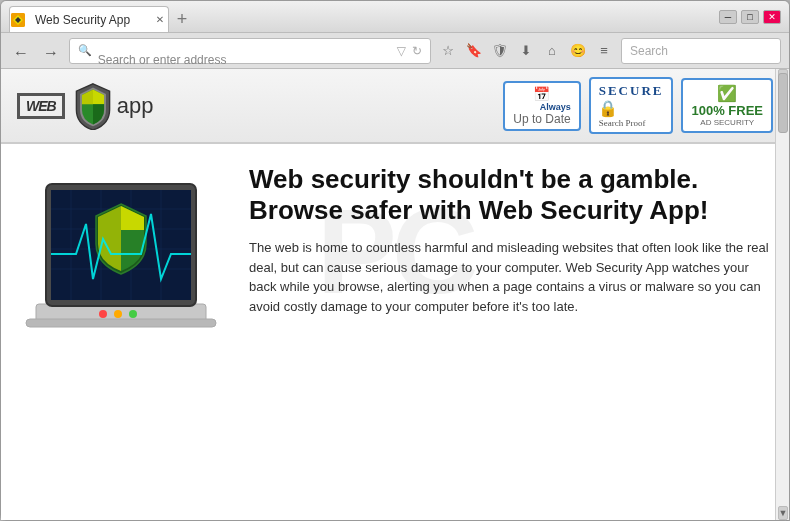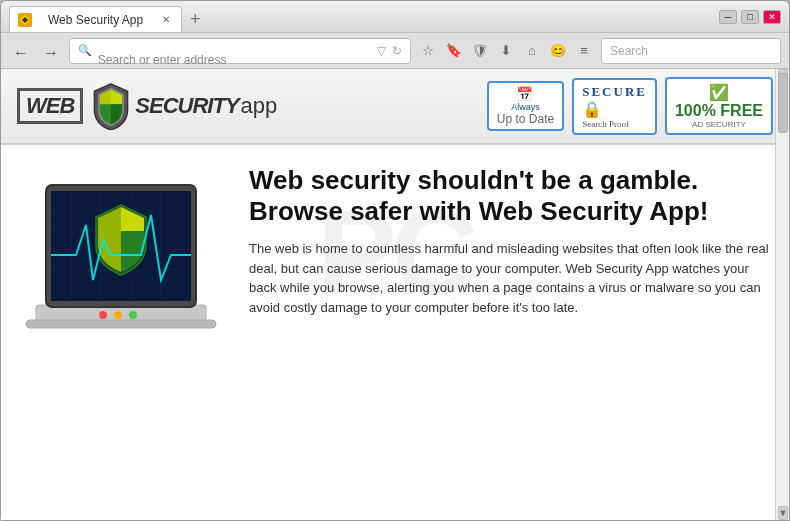--- a/index.html
+++ b/index.html
@@ -34,25 +34,25 @@
       flex: 1;
     }
     .tab {
       background: #fff;
       border: 1px solid #bbb;
       border-bottom: none;
       border-radius: 4px 4px 0 0;
       height: 26px;
       display: flex;
       align-items: center;
-      padding: 0 8px;
+      padding: 0 1px;
       font-size: 12px;
       color: #333;
       min-width: 160px;
-      gap: 16px;
+      gap: 10px;
     }
     .tab-favicon {
       width: 14px;
       height: 14px;
       background: #f90;
       border-radius: 2px;
       display: flex;
       align-items: center;
       justify-content: center;
       font-size: 8px;
@@ -150,21 +150,21 @@
     }
     .address-clear {
       font-size: 12px;
       color: #aaa;
     }
     .address-reload {
       font-size: 12px;
       color: #aaa;
     }
     .search-bar {
-      width: 180px;
+      width: 160px;
       height: 26px;
       border: 1px solid #bbb;
       border-radius: 3px;
       background: #fff;
       display: flex;
       align-items: center;
       padding: 0 8px;
       font-size: 12px;
       color: #888;
     }
@@ -238,21 +238,21 @@
       display: flex;
       align-items: center;
       justify-content: space-between;
     }
     .logo-area {
       display: flex;
       align-items: center;
       gap: 2px;
     }
     .logo-web {
-      font-size: 22px;
+      font-size: 14px;
       font-weight: 900;
       color: #333;
       font-style: italic;
       letter-spacing: -1px;
       border: 3px solid #555;
       padding: 2px 6px;
       margin-right: 4px;
     }
     .logo-shield {
       width: 44px;
@@ -294,23 +294,24 @@
       background: #fff;
       max-width: 80px;
     }
     .badge-icon {
       font-size: 14px;
       display: block;
       text-align: center;
     }
     .badge-text {
       font-size: 9px;
-      font-weight: normal;
+      font-weight: bold;
       color: #1a4a8a;
       display: block;
+      text-align: right;
     }
     .badge-sub {
       font-size: 12px;
       color: #666;
     }
     .secure-badge {
       display: flex;
       flex-direction: column;
       align-items: flex-start;
       border: 2px solid #4a90d9;
@@ -333,21 +334,21 @@
       display: flex;
       flex-direction: column;
       align-items: center;
       border: 2px solid #4a90d9;
       border-radius: 4px;
       padding: 4px 8px;
       background: #fff;
       position: relative;
     }
     .free-label {
-      font-size: 16px;
+      font-size: 13px;
       font-weight: bold;
       color: #2a7a2a;
     }
     .free-sub {
       font-size: 8px;
       color: #666;
     }
     .download-btn {
       background: linear-gradient(to bottom, #5cb8f5, #1a8fd1);
       color: white;
@@ -481,21 +482,20 @@
           <svg class="shield-svg" viewBox="0 0 44 52" xmlns="http://www.w3.org/2000/svg">
             <path d="M22 2 L40 10 L40 30 Q40 46 22 52 Q4 46 4 30 L4 10 Z" fill="#555" stroke="#333" stroke-width="1.5"></path>
             <path d="M22 6 L36 13 L36 30 Q36 43 22 48 Q8 43 8 30 L8 13 Z" fill="#888"></path>
 
             <path d="M22 8 L34 14 L34 30 Q34 41 22 46 Q10 41 10 30 L10 14 Z" fill="#2a8a2a"></path>
             <path d="M22 8 L34 14 L34 24 L22 24 Z" fill="#c8d800"></path>
             <path d="M22 24 L34 24 L34 30 Q34 41 22 46 Z" fill="#1a6a1a"></path>
             <path d="M22 8 L10 14 L10 24 L22 24 Z" fill="#b8c800"></path>
           </svg>
         </div>
-        <span class="logo-security">SECURITY</span>
         <span class="logo-app">app</span>
       </div>
 
       <div class="badges-area">
 
         <div class="badge">
           <span class="badge-icon">📅</span>
           <span class="badge-text">Always</span>
           <span class="badge-sub">Up to Date</span>
         </div>

